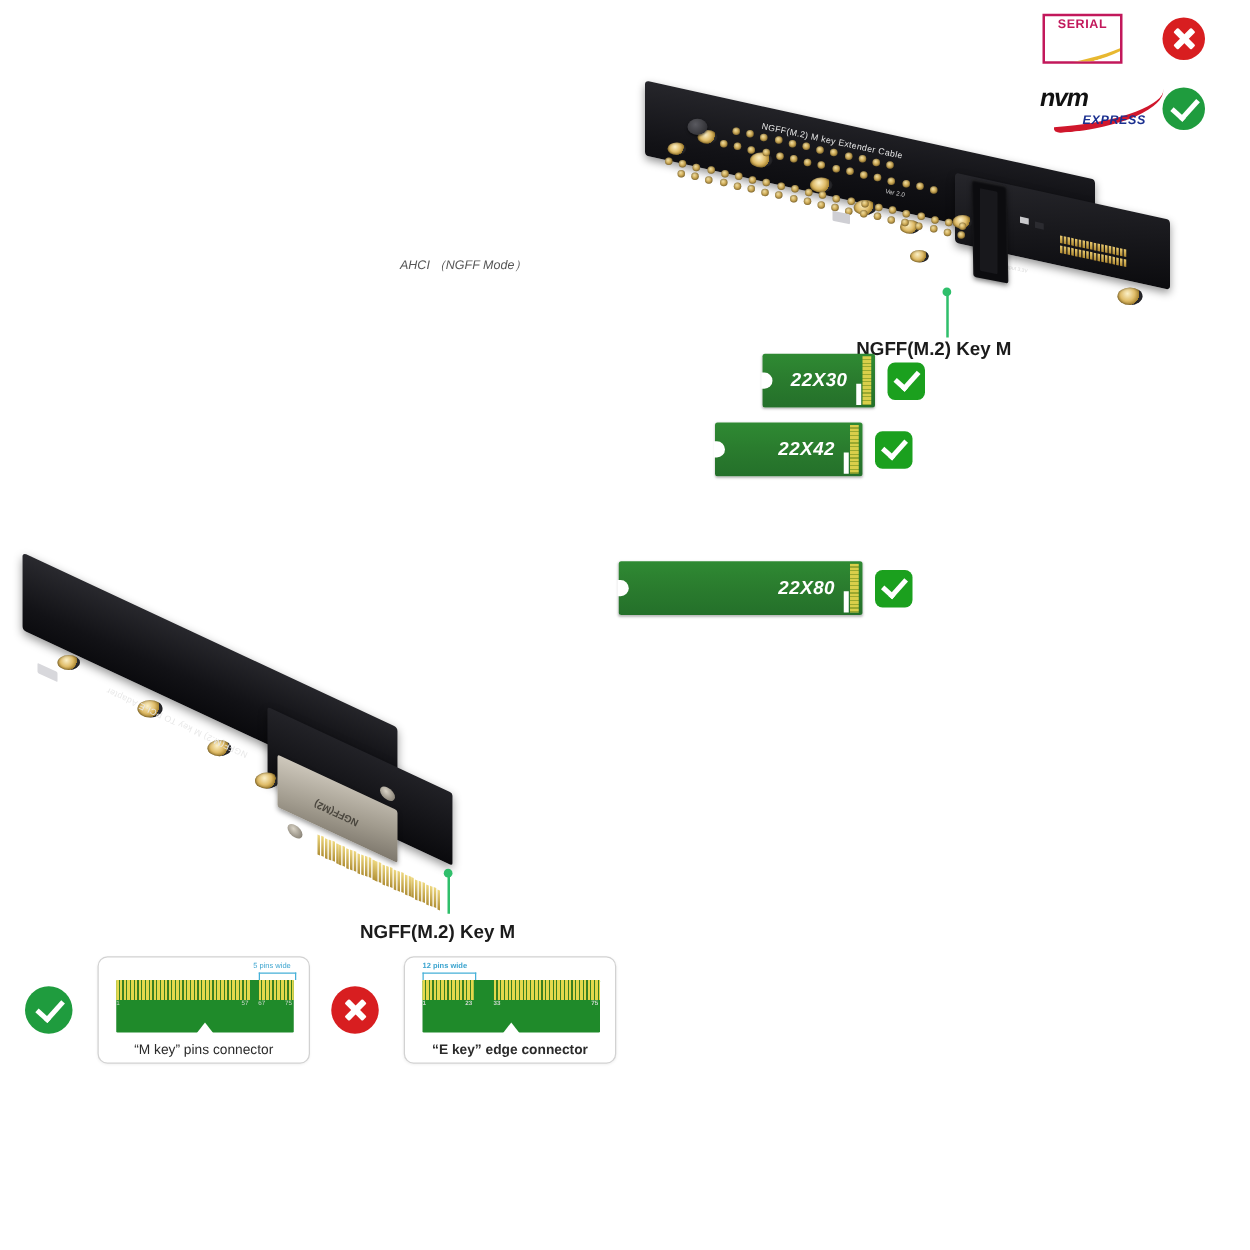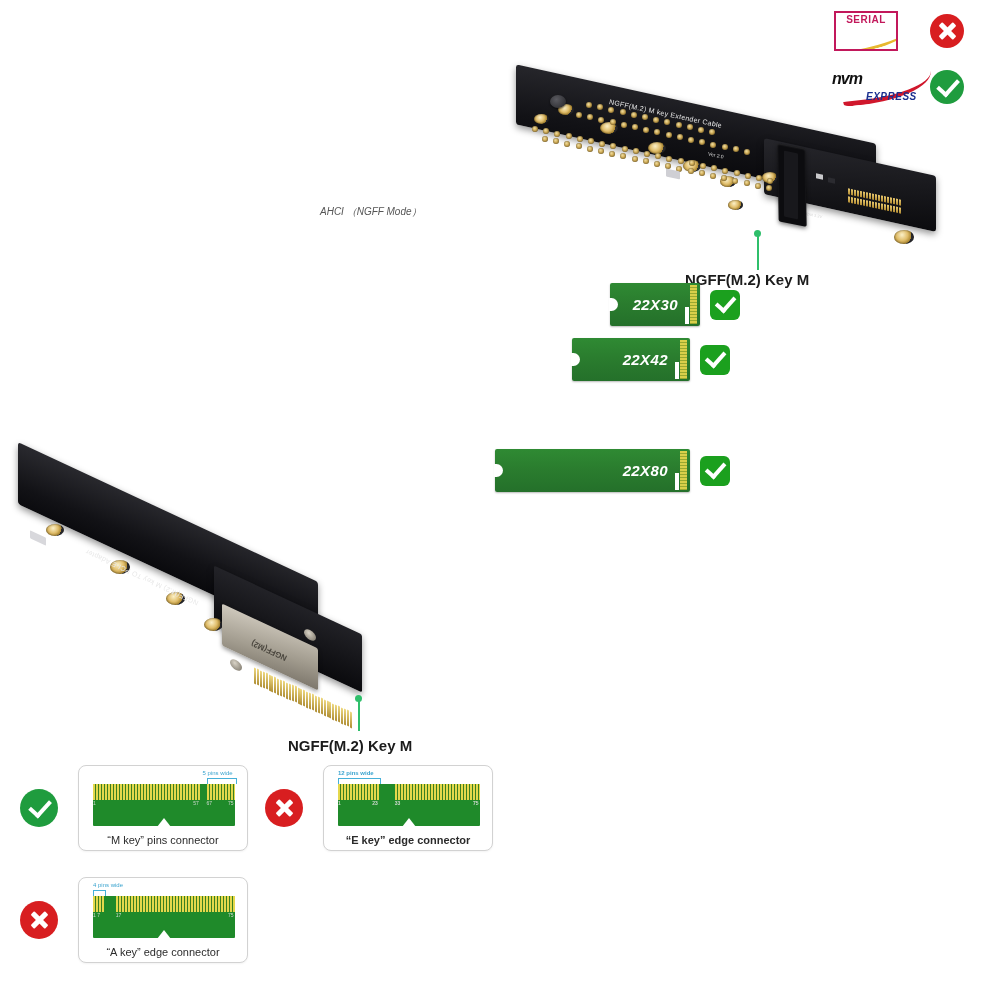--- a/index.html
+++ b/index.html
@@ -29,21 +29,21 @@
     font-family:"Liberation Sans",sans-serif;
     margin-top:36px;
   }
   #sata-logo .swoosh{
     position:absolute;left:-6px;top:18px;width:78px;height:16px;
     border-bottom:3px solid #e8b830;border-radius:50%;
     transform:rotate(-14deg);
   }
   #nvme-logo{position:absolute;left:2px;top:58px;width:96px;height:40px;}
   #nvme-logo .nvm{
-    position:absolute;left:0;top:0;font-size:16px;font-weight:bold;
+    position:absolute;left:0;top:0;font-size:20px;font-weight:bold;
     font-style:italic;letter-spacing:-1px;color:#111;line-height:26px;
     font-family:"Liberation Sans",sans-serif;
   }
   #nvme-logo .express{
     position:absolute;left:34px;top:25px;font-size:10px;font-weight:bold;
     font-style:italic;color:#1a2f8f;letter-spacing:.5px;line-height:11px;
   }
   #nvme-logo .swoosh2{
     position:absolute;left:10px;top:6px;width:90px;height:26px;
     border-bottom:5px solid #d0172c;border-radius:0 0 90% 10%;
@@ -520,35 +520,14 @@
           <div class="pin-num" style="left: 34.18px; top: 16px;">23</div>
           <div class="pin-num" style="left: 56.8px; top: 16px;">33</div>
           <div class="pin-num" style="left: 135px; top: 16px;">75</div>
           <div class="notch-arrow"></div>
         </div>
         <div class="brace" style="left: 14px; width: 41.18px; top: 12px;"></div>
         <div class="brace-label" style="left: 14px; top: 4px;">12 pins wide</div>
         <div class="key-caption">“E key”  edge connector</div>
       </div>
     </div>
-    <div class="key-item" style="left: 0px; top: 112px;">
-      <div class="key-mark red">
-        <div class="glyph">
-          <span class="cross"></span>
-        </div>
-      </div>
-      <div class="key-card" style="margin-left: 20px;">
-        <div class="key-pcb">
-          <div class="pins" style="left: 0px; width: 11.36px;"></div>
-          <div class="pins" style="left: 22.72px; width: 119.28px;"></div>
-          <div class="pin-num" style="left: 0px; top: 16px;">1</div>
-          <div class="pin-num" style="left: 4.36px; top: 16px;">7</div>
-          <div class="pin-num" style="left: 22.72px; top: 16px;">17</div>
-          <div class="pin-num" style="left: 135px; top: 16px;">75</div>
-          <div class="notch-arrow"></div>
-        </div>
-        <div class="brace" style="left: 14px; width: 11.36px; top: 12px;"></div>
-        <div class="brace-label" style="left: 14px; top: 4px;">4 pins wide</div>
-        <div class="key-caption">“A key”  edge connector</div>
-      </div>
-    </div>
   </div>
 <div id="ahci-note">AHCI （NGFF Mode）</div>
 
 </body></html>

